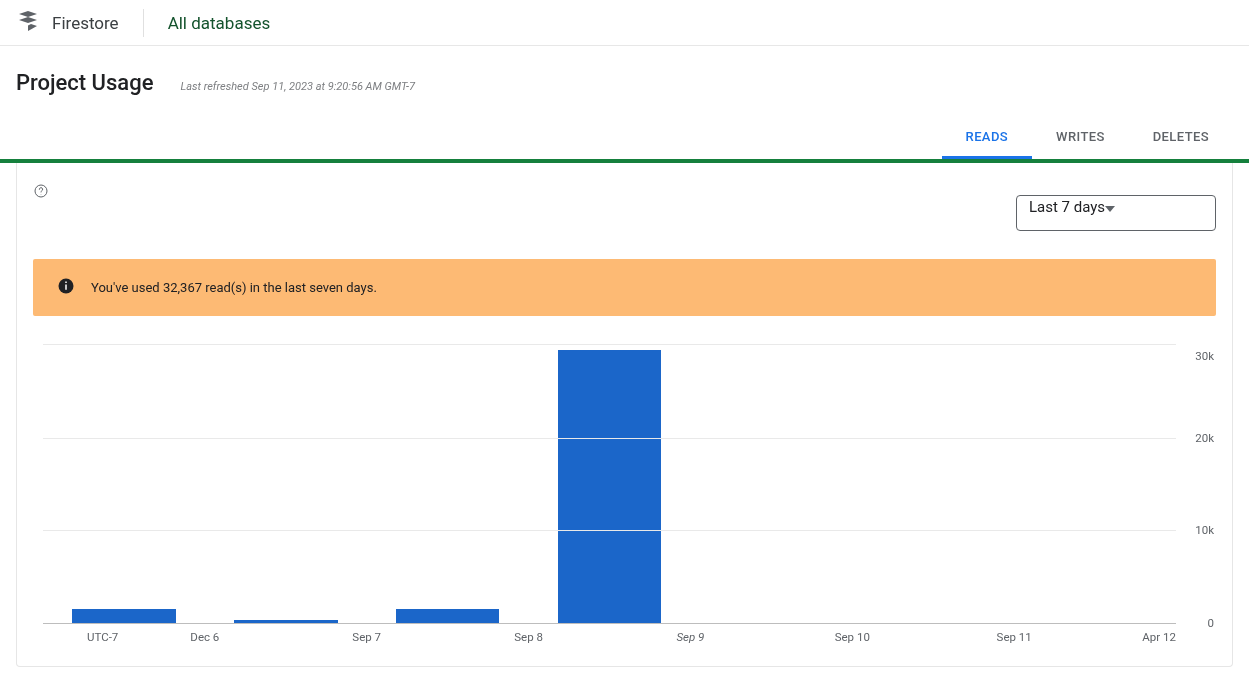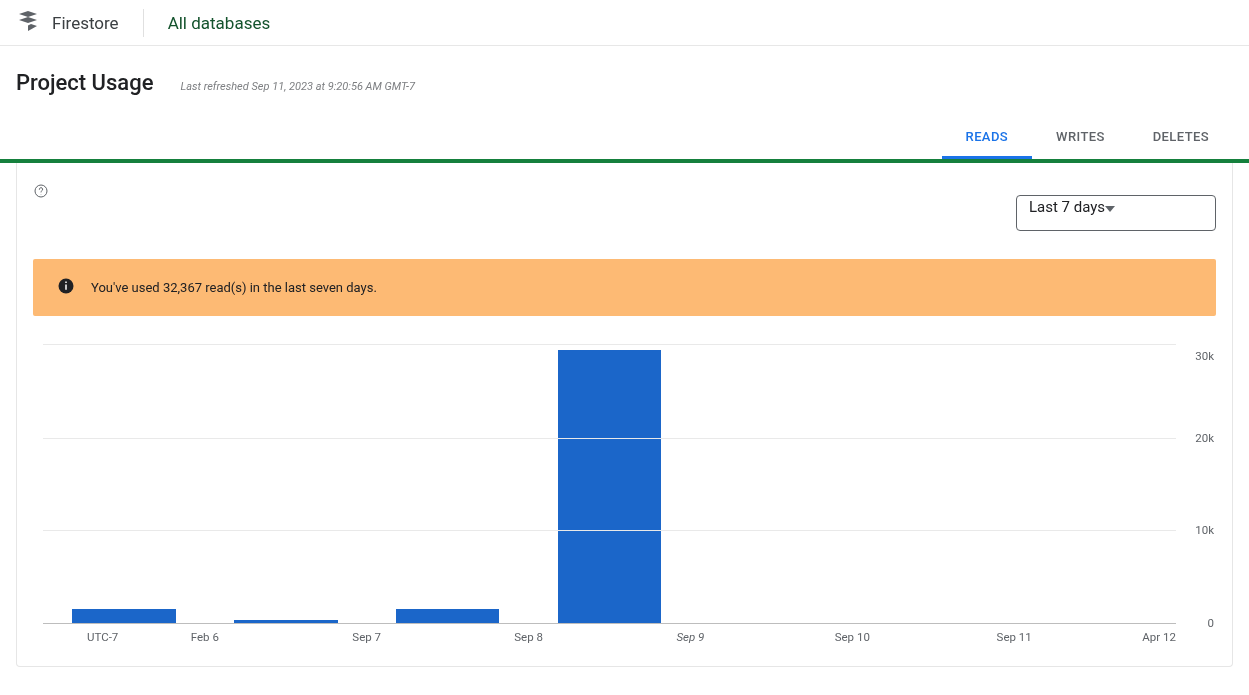--- a/index.html
+++ b/index.html
@@ -307,21 +307,21 @@
       <div class="ytick" style="top: 100%;">0</div>
           <div class="gridline" style="top: 66.6667%;"></div>
           <div class="ytick" style="top: 66.6667%;">10k</div>
           <div class="gridline" style="top: 33.3333%;"></div>
           <div class="ytick" style="top: 33.3333%;">20k</div>
           <div class="ytick" style="top: 0%; margin-top: 11px;">30k</div>
         </div>
     </div>
     <div class="xaxis" id="xaxis">
         <div class="xtick first" style="left: 0%; margin-left: 44px;">UTC-7</div>
-        <div class="xtick" style="left: 14.2857%;">Feb 6</div>
+        <div class="xtick" style="left: 14.2857%;">Dec 6</div>
         <div class="xtick" style="left: 28.5714%;">Sep 7</div>
         <div class="xtick" style="left: 42.8571%;">Sep 8</div>
         <div class="xtick" style="left: 57.1429%; font-style: italic;">Sep 9</div>
         <div class="xtick" style="left: 71.4286%;">Sep 10</div>
         <div class="xtick" style="left: 85.7143%;">Sep 11</div>
         <div class="xtick last" style="left: 100%;">Apr 12</div>
       </div>
   </div>
 
 </div>

